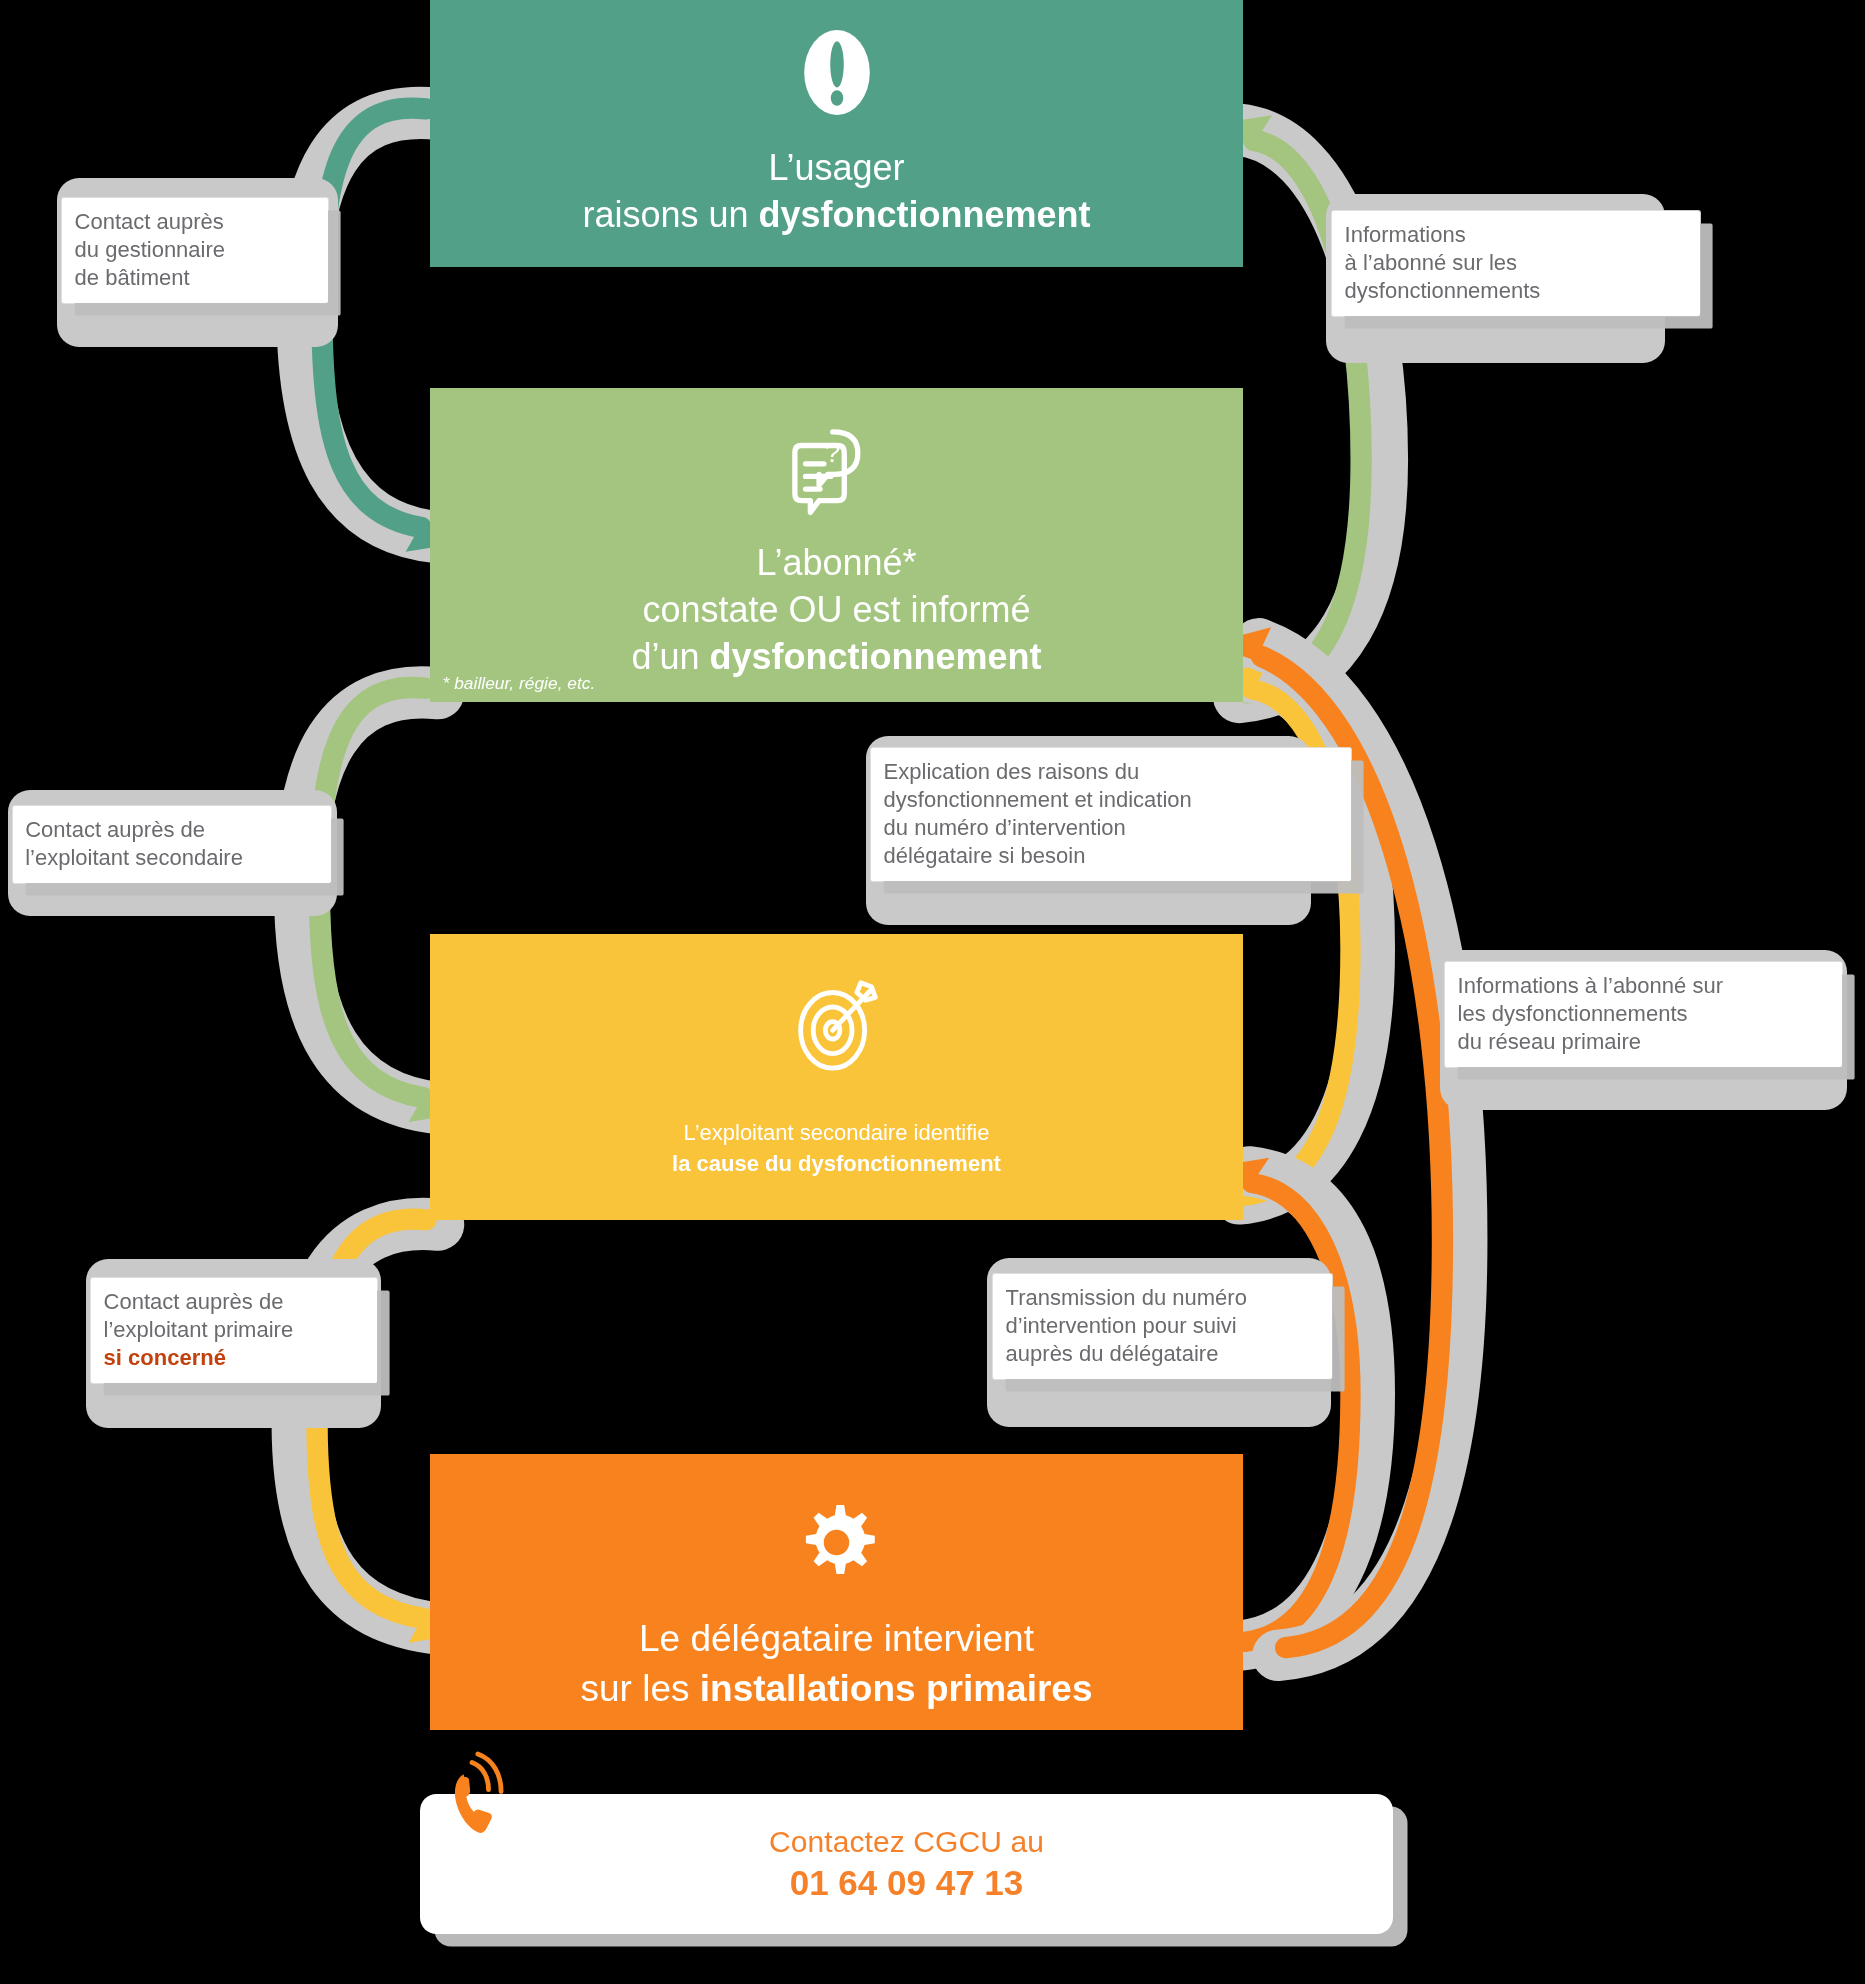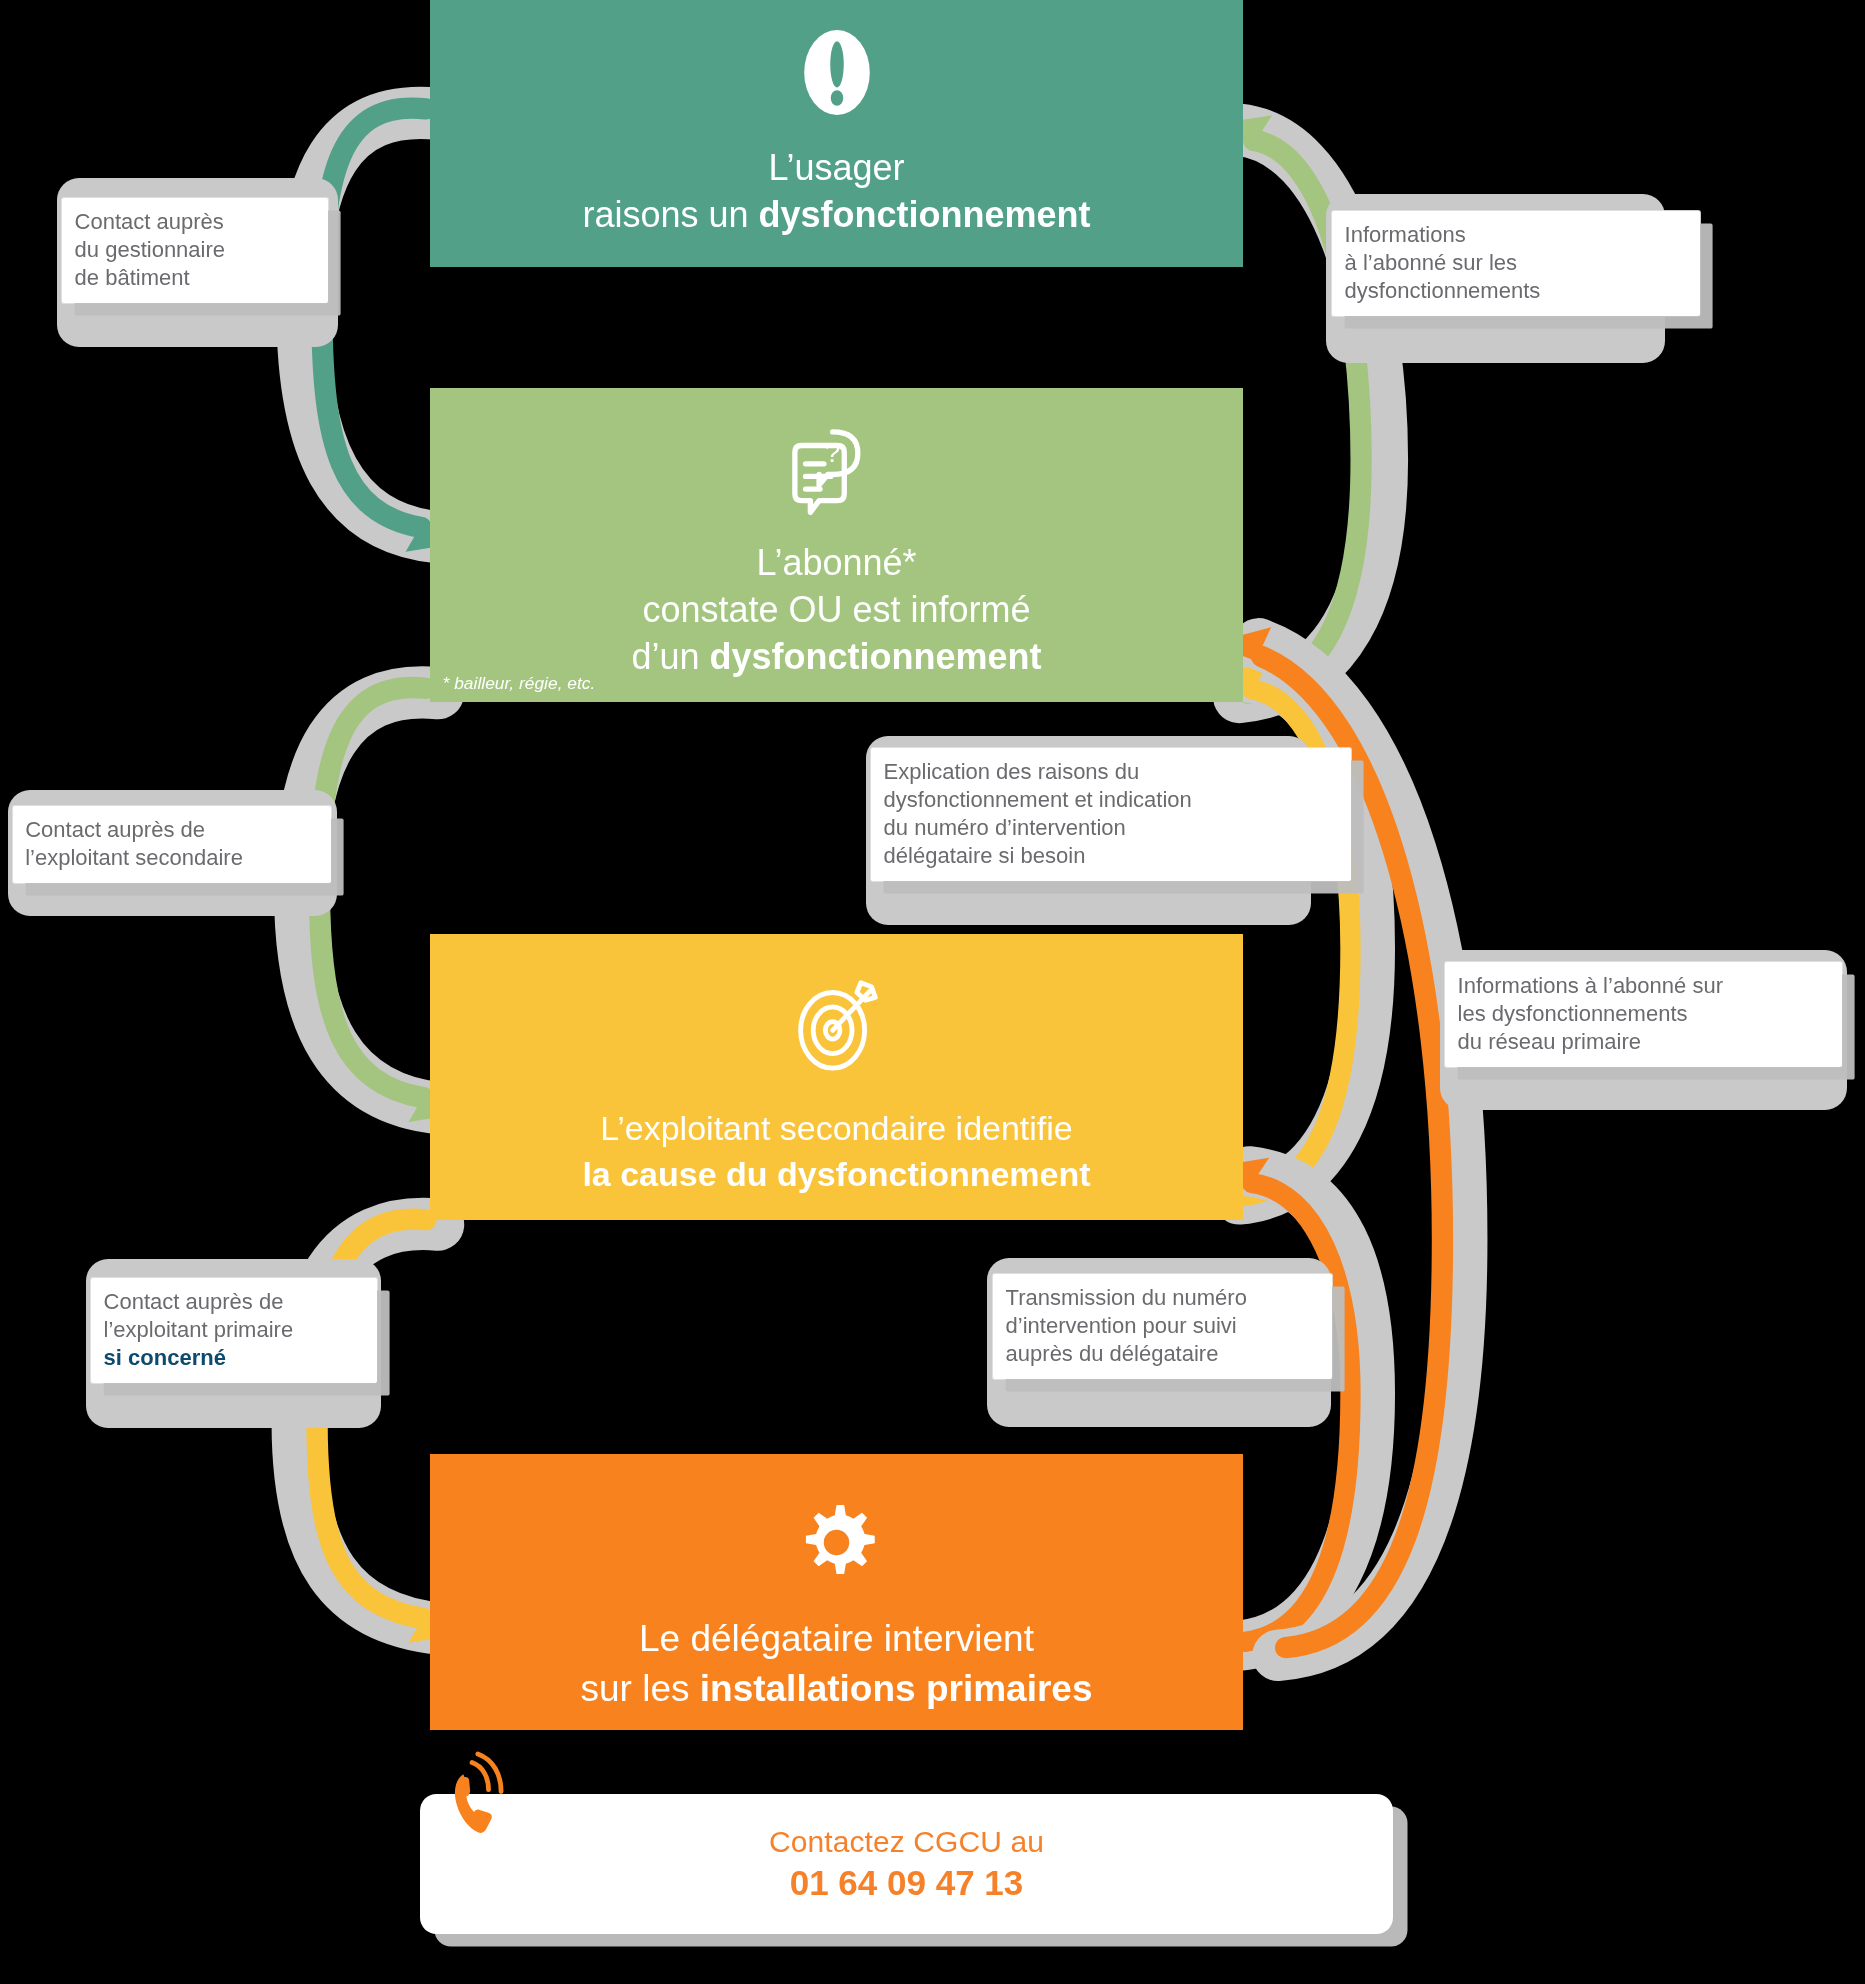--- a/index.html
+++ b/index.html
@@ -13,21 +13,21 @@
   .step .ico{display:flex;align-items:center;justify-content:center;}
   .step .txt{text-align:center;line-height:1.18;font-weight:300;}
   .step .txt b{font-weight:700;}
   .foot{position:absolute;left:12.6px;bottom:7.7px;font-style:italic;font-size:17.4px;color:#fff;font-weight:400;}
 
   .callout{position:absolute;box-sizing:border-box;background:#fff;
            color:#6b6b6f;font-size:22px;line-height:1.28;font-weight:400;
            padding:9.7px 12.6px 10.6px 12.6px;
            box-shadow:12.6px 12.6px 0 0 rgba(190,190,190,0.95), 0 0 0 1px rgba(225,225,225,0.9);
            border-radius:1.9px;}
-  .callout b{font-weight:700;color:#0c4a6e;}
+  .callout b{font-weight:700;color:#c2410c;}
   .callout-shadowbase{position:absolute;background:#c9c9c9;border-radius:22px;}
 
   .contactbar{position:absolute;background:#fff;border-radius:16.5px;
               box-shadow:14.5px 12.6px 0 0 rgba(195,195,195,0.95);
               display:flex;align-items:center;justify-content:center;}
   .contactbar .ct{text-align:center;color:#f5822a;}
   .contactbar .ct .l1{font-size:30px;font-weight:400;letter-spacing:0.1px;}
   .contactbar .ct .l2{font-size:35px;font-weight:700;margin-top:4.8px;}
   .phone{position:absolute;}
 </style>
@@ -130,21 +130,21 @@
       <svg width="97" height="97" viewBox="0 0 200 200">
         <g fill="none" stroke="#ffffff" stroke-width="10" stroke-linecap="round" stroke-linejoin="round">
           <ellipse cx="92" cy="112" rx="66" ry="78"></ellipse>
           <ellipse cx="92" cy="112" rx="40" ry="48"></ellipse>
           <ellipse cx="92" cy="112" rx="15" ry="18"></ellipse>
           <path d="M92 112 L168 32"></path>
           <path d="M150 14 L172 22 L180 44 L160 50 L142 34 Z"></path>
         </g>
       </svg>
     </div>
-    <div class="txt" style="margin-top:35px;font-size:34px;">
+    <div class="txt" style="margin-top:47px;font-size:22px;">
       <div>L’exploitant secondaire identifie</div>
       <div style="margin-top:5.8px;">
         <b>la cause du dysfonctionnement</b>
       </div>
     </div>
   </div>
 
   <div class="step" style="left:430px;top:1454px;width:813px;height:276px;background:#f7821e;padding-top:29px;">
     <div class="ico" style="margin-top:17.4px;">
       <svg width="85" height="85" viewBox="0 0 100 100">

